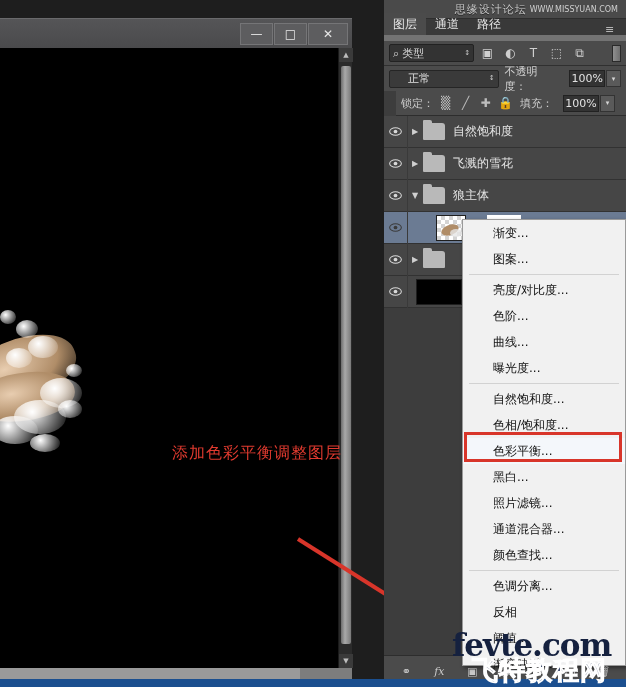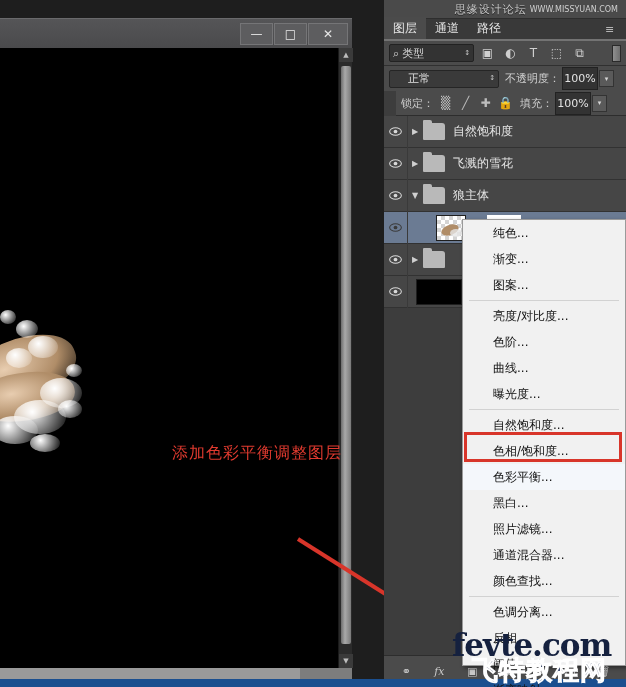--- a/index.html
+++ b/index.html
@@ -89,21 +89,21 @@
     overflow: hidden;
   }
   #forum-title {
     color: #c9c9c9; font-size: 11px; letter-spacing: 1px; margin-right: 3px;
     text-shadow: 0 1px 0 #222;
   }
   #forum-url { color: #cfcfcf; font-size: 8px; letter-spacing: 0px; margin-right: 8px; }
 
   #panel-tabs {
     position: absolute; left: 0; top: 19px; width: 242px; height: 22px;
-    background: #393939; border-bottom: 2px solid #737373;
+    background: #393939; border-bottom: 6px solid #737373;
     display: flex; align-items: flex-end;
   }
   .panel-tab {
     height: 22px; padding: 0 9px; display: flex; align-items: center;
     font-size: 12px; color: #e5e5e5;
   }
   .panel-tab.active { background: #4b4b4b; color: #e6e6e6; }
   #panel-menu-icon {
     position: absolute; right: 5px; top: 5px; width: 16px; height: 13px;
     color: #b5b5b5; font-size: 11px; line-height: 11px;
@@ -135,23 +135,23 @@
     background: #4b4b4b; display: flex; align-items: center; padding: 0 5px;
   }
   #blend-select {
     width: 110px; height: 18px; background: #3a3a3a; border: 1px solid #252525;
     border-radius: 2px; color: #e0e0e0; font-size: 11px;
     display: flex; align-items: center; padding: 0 18px; position: relative;
   }
   #blend-select .spin { position: absolute; right: 3px; font-size: 7px; line-height: 7px; color: #c6c6c6; }
   .row-label { color: #cfcfcf; font-size: 11px; margin-left: 6px; }
   .num-box {
-    width: 36px; height: 23px; background: #333; border: 1px solid #222;
+    width: 36px; height: 17px; background: #333; border: 1px solid #222;
     color: #e2e2e2; font-size: 11px; display: flex; align-items: center;
-    justify-content: center; margin-left: 2px;
+    justify-content: center; margin-left: 10px;
   }
   .num-drop {
     width: 15px; height: 17px; background: #5a5a5a; border: 1px solid #333;
     color: #d5d5d5; font-size: 7px; display: flex; align-items: center;
     justify-content: center; margin-left: 1px;
   }
 
   #lock-row {
     position: absolute; left: 12px; top: 91px; width: 242px; height: 25px;
     background: #4b4b4b; display: flex; align-items: center; padding: 0 5px;
@@ -458,21 +458,20 @@
       <div class="footer-ico" style="font-style:italic; font-family:'DejaVu Serif',serif">fx</div>
       <div class="footer-ico">▣</div>
       <div class="footer-ico">◑</div>
       <div class="footer-ico">▭</div>
       <div class="footer-ico">❐</div>
       <div class="footer-ico">🗑</div>
     </div>
   </div>
 
   <div id="context-menu">
-    <div class="menu-item">纯色...</div>
     <div class="menu-item">渐变...</div>
     <div class="menu-item">图案...</div>
     <div class="menu-sep"></div>
     <div class="menu-item">亮度/对比度...</div>
     <div class="menu-item">色阶...</div>
     <div class="menu-item">曲线...</div>
     <div class="menu-item">曝光度...</div>
     <div class="menu-sep"></div>
     <div class="menu-item">自然饱和度...</div>
     <div class="menu-item">色相/饱和度...</div>

